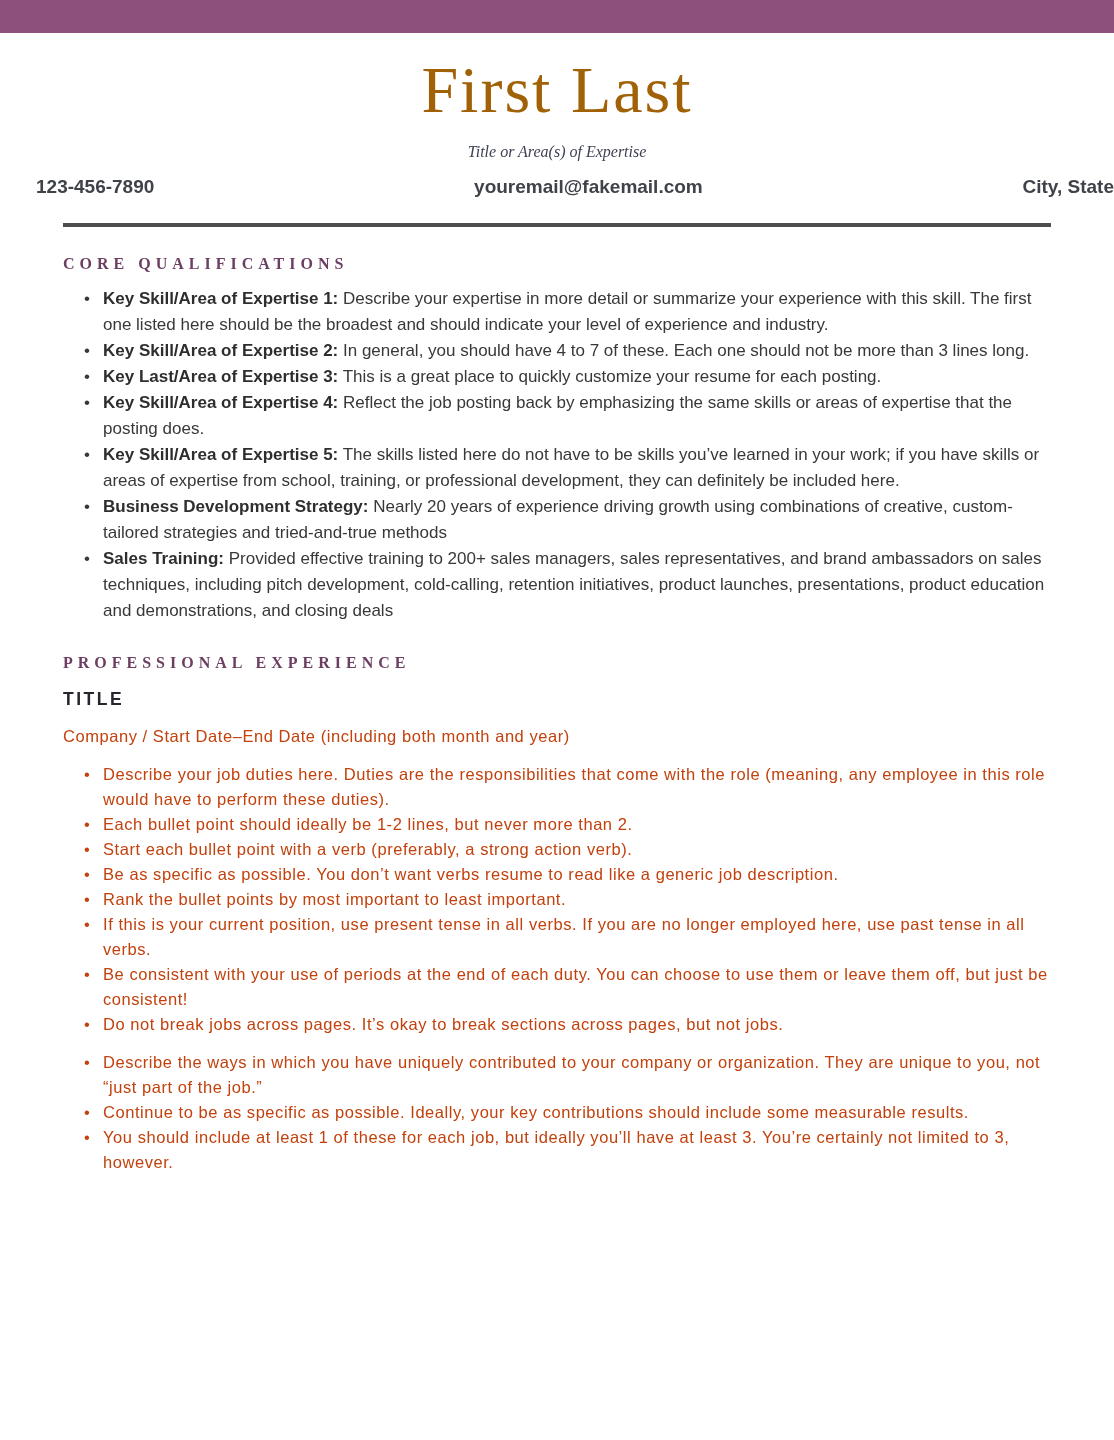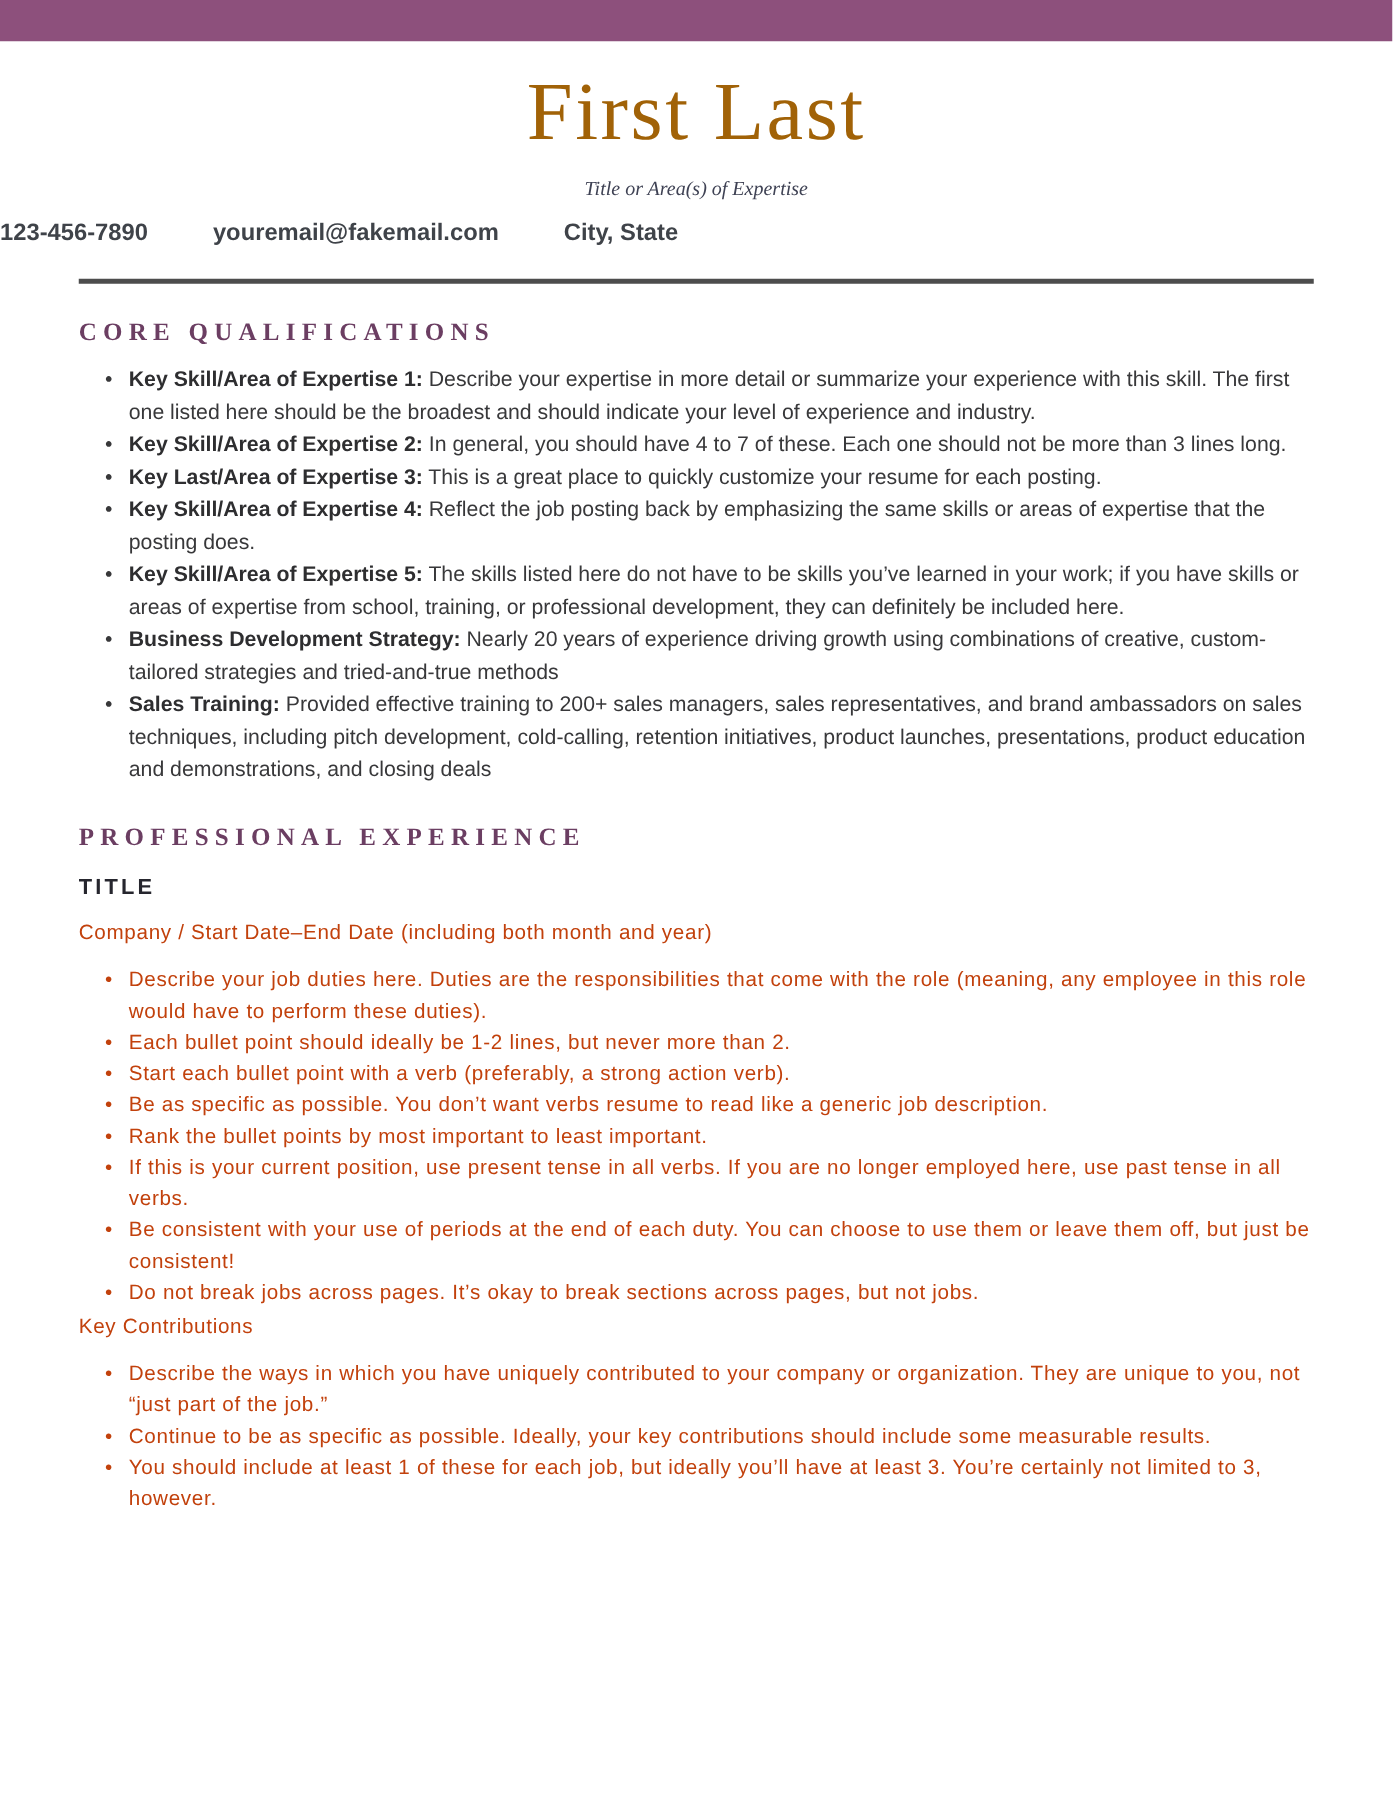--- a/index.html
+++ b/index.html
@@ -31,38 +31,39 @@
   .headline {
     margin-top: 14px;
     font-family: "Liberation Serif", serif;
     font-style: italic;
     font-size: 16px;
     color: #3f4254;
   }
   .contact-row {
     margin-top: 15px;
     display: flex;
-    justify-content: flex-start;
+    justify-content: space-between;
     gap: 52px;
     font-size: 19px;
     font-weight: 700;
     color: #3f4349;
+    padding-left: 36px;
   }
   .divider {
     margin: 25px 63px 0 63px;
     height: 0;
     border-top: 4px solid #4d4d4d;
   }
   .content {
     margin: 0 63px;
   }
   .section-heading {
     font-family: "Liberation Serif", serif;
     font-weight: 700;
-    font-size: 20px;
+    font-size: 16px;
     letter-spacing: 5px;
     color: #6b3e62;
   }
   .section-core .section-heading { margin-top: 28px; }
   .section-exp .section-heading { margin-top: 30px; }
   ul.bullets {
     list-style: none;
     margin-top: 13px;
   }
   ul.bullets li {
@@ -158,21 +159,20 @@
         <li><span>Be as specific as possible. You don’t want verbs resume to read like a generic job description.</span></li>
 
         <li><span>Rank the bullet points by most important to least important.</span></li>
 
         <li><span>If this is your current position, use present tense in all verbs. If you are no longer employed here, use past tense in all verbs.</span></li>
 
         <li><span>Be consistent with your use of periods at the end of each duty. You can choose to use them or leave them off, but just be consistent!</span></li>
 
         <li><span>Do not break jobs across pages. It’s okay to break sections across pages, but not jobs.</span></li>
       </ul>
-    <div class="key-contrib-label exp-body">Key Contributions</div>
     <ul class="bullets exp-body contrib-list">
 
         <li><span>Describe the ways in which you have uniquely contributed to your company or organization. They are unique to you, not “just part of the job.”</span></li>
 
         <li><span>Continue to be as specific as possible. Ideally, your key contributions should include some measurable results.</span></li>
 
         <li><span>You should include at least 1 of these for each job, but ideally you’ll have at least 3. You’re certainly not limited to 3, however.</span></li>
       </ul>
   </div>
 

